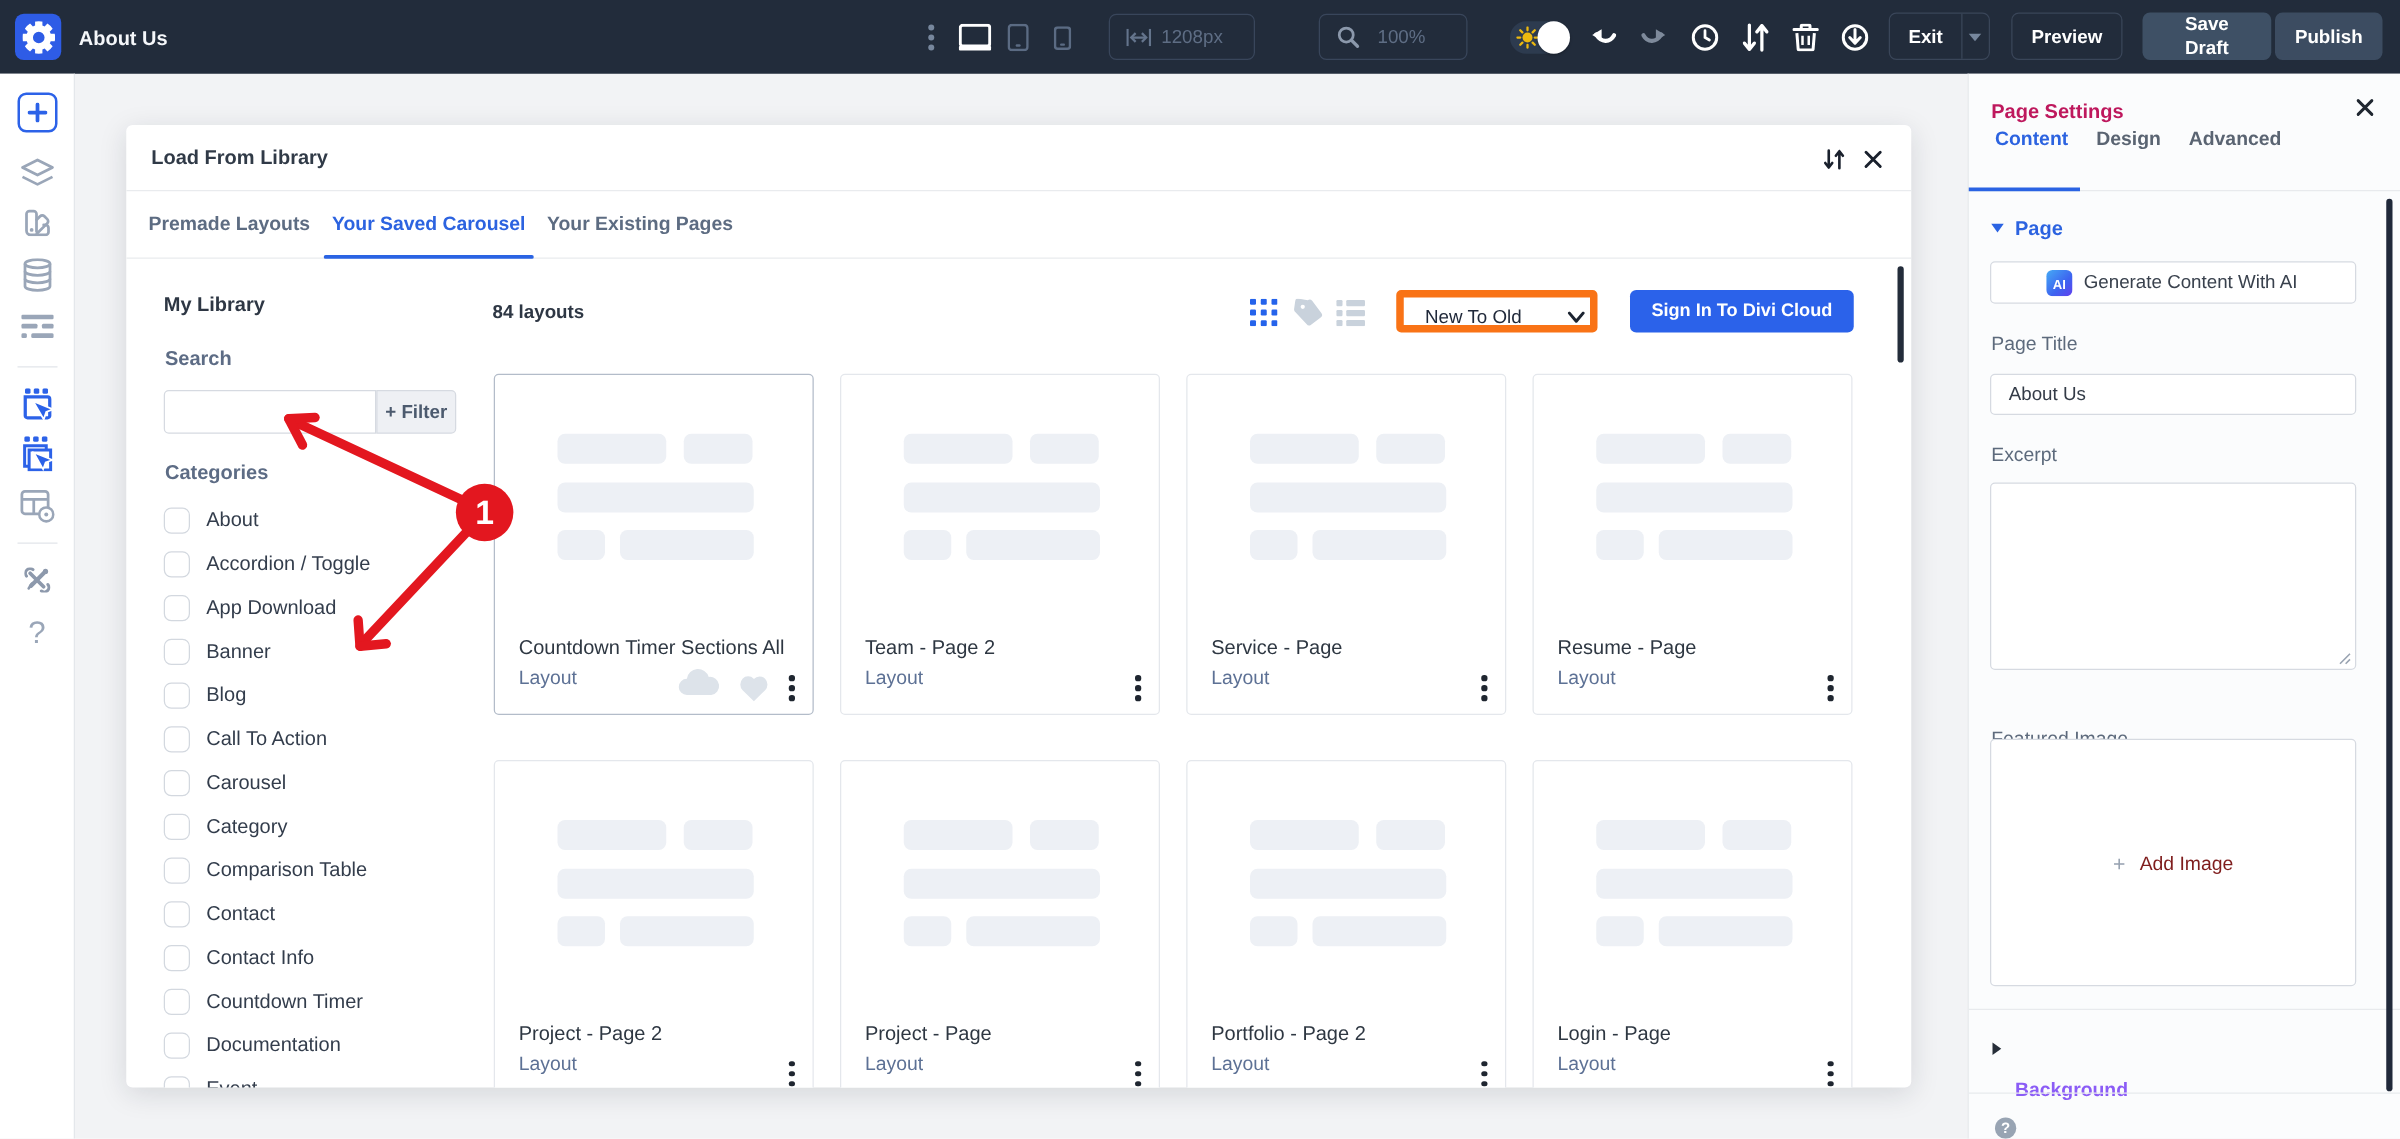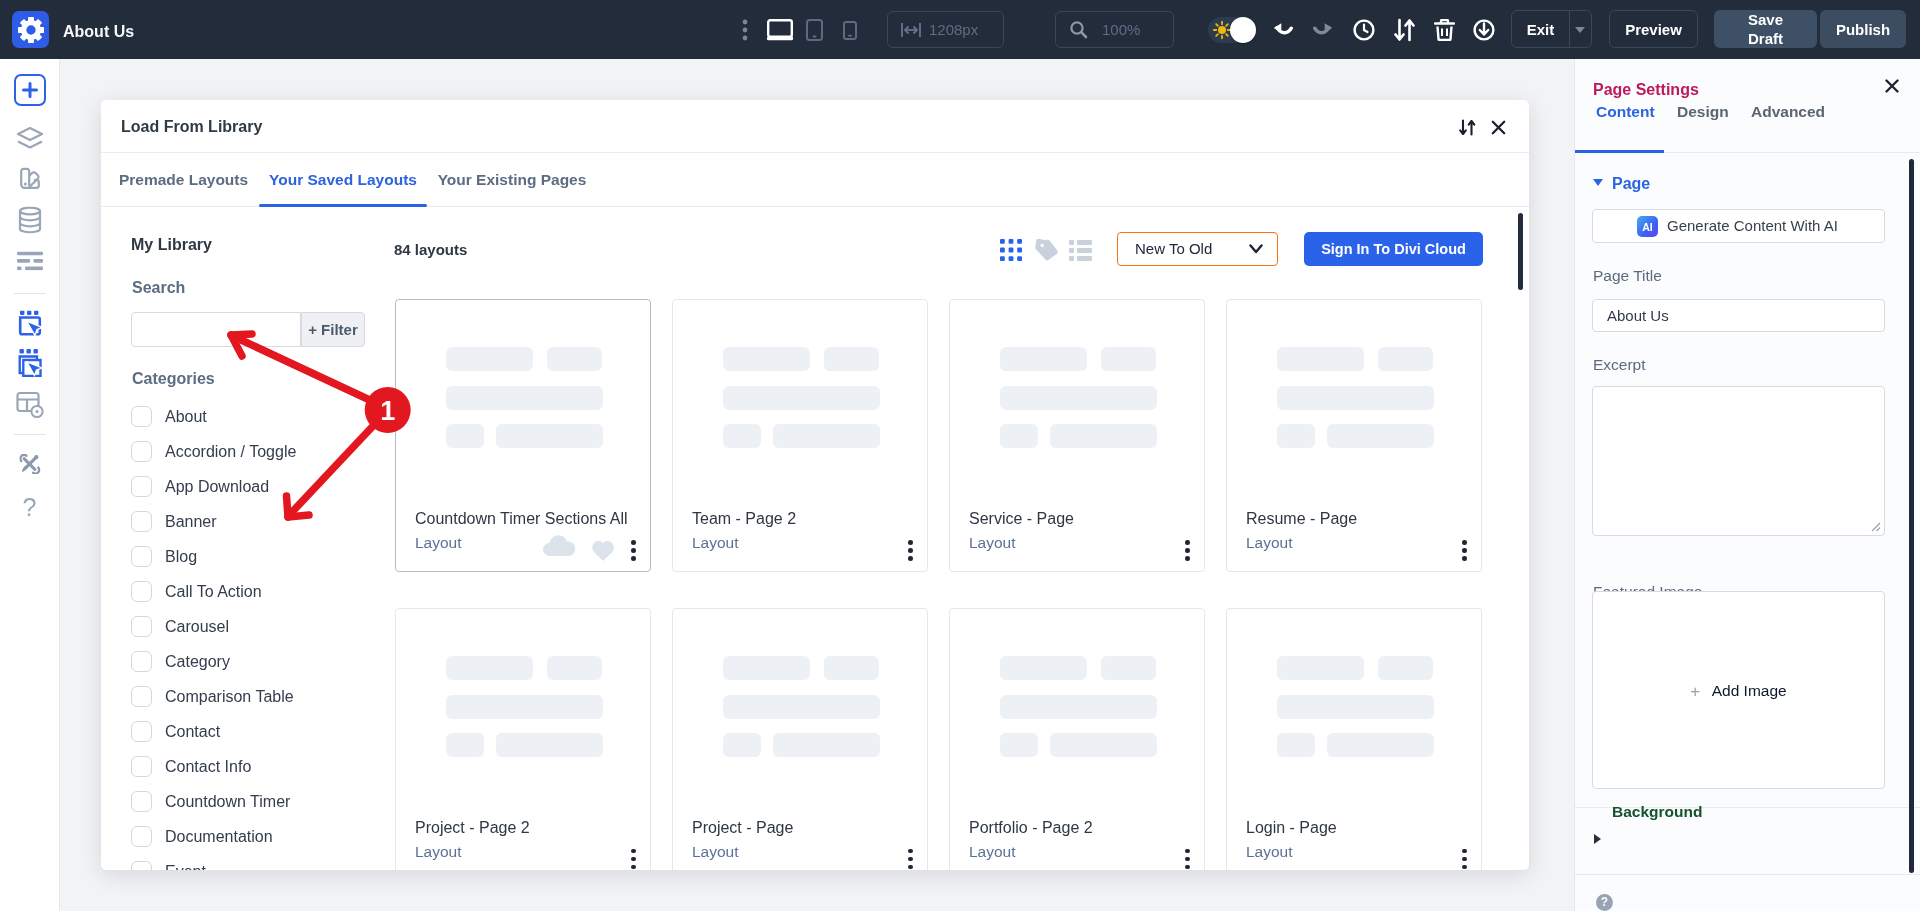--- a/index.html
+++ b/index.html
@@ -23,21 +23,21 @@
 #modal { position:absolute; left:101px; top:100px; width:1428px; height:770px; background:#fff; border-radius:5px; box-shadow:0 5px 22px rgba(20,30,50,0.13); overflow:hidden; }
 #m-head { position:absolute; left:0; top:0; width:100%; height:53px; border-bottom:1px solid #e9ebee; }
 #m-title { position:absolute; left:20px; top:0; height:53px; display:flex; align-items:center; font-size:16px; font-weight:bold; color:#303a47; }
 #m-tabs { position:absolute; left:0; top:53px; width:100%; height:54px; border-bottom:1px solid #e9ebee; }
 .m-tab { position:absolute; top:0; height:54px; display:flex; align-items:center; justify-content:center; font-size:15.5px; font-weight:bold; color:#5d6c82; }
 #m-tab-underline { position:absolute; left:158px; top:51px; width:168px; height:3px; background:#2a63e3; border-radius:2px; }
 
 
 #m-lib { position:absolute; left:30px; top:136px; font-size:16px; font-weight:bold; color:#2e3744; }
 #m-count { position:absolute; left:293px; top:141px; font-size:15px; font-weight:bold; color:#2e3744; }
-#m-select { position:absolute; left:1016px; top:132px; width:161px; height:34px; border:1px solid #f97316; border-radius:4px; background:#fff; }
+#m-select { position:absolute; left:1016px; top:132px; width:161px; height:34px; border:6px solid #f97316; border-radius:4px; background:#fff; }
 #m-select span { position:absolute; left:17px; top:7px; font-size:15px; color:#20293a; }
 #m-signin { position:absolute; left:1203px; top:132px; width:179px; height:34px; background:#2b62ea; border-radius:5px; color:#fff; font-size:14.5px; font-weight:bold; display:flex; align-items:center; justify-content:center; }
 #m-scroll { position:absolute; left:1417px; top:113px; width:5px; height:77px; background:#232c3a; border-radius:3px; }
 
 
 .lbl { font-size:16px; color:#5d6c85; font-weight:bold; }
 #srch-input { position:absolute; left:30px; top:212px; width:170px; height:35px; border:1px solid #d6dae1; border-radius:4px 0 0 4px; background:#fff; }
 #srch-filter { position:absolute; left:200px; top:212px; width:64px; height:35px; border:1px solid #d6dae1; border-radius:0 4px 4px 0; background:#eef0f4; display:flex; align-items:center; justify-content:center; font-size:15px; color:#4c5a6e; font-weight:bold; }
 .cat-row { position:absolute; left:30px; width:240px; height:20px; }
 .cat-cb { position:absolute; left:0; top:-1px; width:21px; height:21px; border:1.5px solid #d3d8df; border-radius:6px; background:#fff; }
@@ -272,21 +272,21 @@
         <path d="M4 1.5 V14.5 M4 15 L1.2 11.4 M4 15 L6.8 11.4"></path>
         <path d="M12.5 15.5 V2.5 M12.5 2 L9.7 5.6 M12.5 2 L15.3 5.6"></path>
       </g>
     </svg>
     <svg class="abs" style="left:1390px; top:20px;" width="15" height="15" viewBox="0 0 15 15">
       <path d="M1.8 1.8 L13.2 13.2 M13.2 1.8 L1.8 13.2" stroke="#1a212d" stroke-width="2.3" stroke-linecap="round"></path>
     </svg>
   </div>
   <div id="m-tabs">
     <div class="m-tab" style="left:7px;  width:151px;">Premade Layouts</div>
-    <div class="m-tab" style="left:158px; width:168px; color:#2c63e0;">Your Saved Layouts</div>
+    <div class="m-tab" style="left:158px; width:168px; color:#2c63e0;">Your Saved Carousel</div>
     <div class="m-tab" style="left:326px; width:170px;">Your Existing Pages</div>
     <div id="m-tab-underline"></div>
   </div>
   <div id="m-lib">My Library</div>
   <div id="m-count">84 layouts</div>
 
   <svg class="abs" style="left:899px; top:139px;" width="22" height="22" viewBox="0 0 22 22">
     <g fill="#2563eb">
       <rect x="0" y="0" width="4.8" height="4.8" rx="1"></rect>
         <rect x="8.6" y="0" width="4.8" height="4.8" rx="1"></rect>
@@ -547,26 +547,26 @@
   <div class="rp-lbl" style="top:297px;">Excerpt</div>
   <div class="rp-box" style="top:327px; height:150px;">
     <svg class="abs" style="right:3px; bottom:3px;" width="10" height="10" viewBox="0 0 10 10">
       <path d="M9 1 L1 9 M9 5.5 L5.5 9" stroke="#9aa4b2" stroke-width="1.3"></path>
     </svg>
   </div>
   <div class="rp-lbl" style="top:524px;">Featured Image</div>
   <div class="rp-box" style="top:532px; height:198px;">
     <div class="abs" style="left:0; top:90px; width:100%; text-align:center;">
       <span style="font-size:17px; color:#97a2b1; vertical-align:-1px;">+</span>
-      <span style="font-size:15.5px; color:#0f172a; margin-left:7px;">Add Image</span>
+      <span style="font-size:15.5px; color:#7f1d1d; margin-left:7px;">Add Image</span>
     </div>
   </div>
   <div style="position:absolute; left:0; top:748px; width:346px; height:1px; background:#e8eaed;"></div>
   <div style="position:absolute; left:19px; top:775px; width:0; height:0; border-top:5.5px solid transparent; border-bottom:5.5px solid transparent; border-left:7px solid #262e39;"></div>
-  <div style="position:absolute; left:37px; top:744px; font-size:15.5px; font-weight:bold; color:#14532d;">Background</div>
+  <div style="position:absolute; left:37px; top:805px; font-size:15.5px; font-weight:bold; color:#8b5cf6;">Background</div>
   <div style="position:absolute; left:0; top:815px; width:346px; height:1px; background:#e8eaed;"></div>
   <div style="position:absolute; left:21px; top:835px; width:17px; height:17px; border-radius:50%; background:#98a4b3; color:#fff; font-size:12px; font-weight:bold; text-align:center; line-height:17px;">?</div>
   <div id="rp-scroll"></div>
 </div>
 
 <svg id="anno" style="position:absolute; left:0; top:0;" width="1920" height="911" viewBox="0 0 1920 911" fill="none">
   <g stroke="#e3171f" stroke-width="7.5" stroke-linecap="round">
     <line x1="374" y1="402" x2="239" y2="339"></line>
     <line x1="231" y1="335" x2="252" y2="334"></line>
     <line x1="231" y1="335" x2="242" y2="356"></line>

